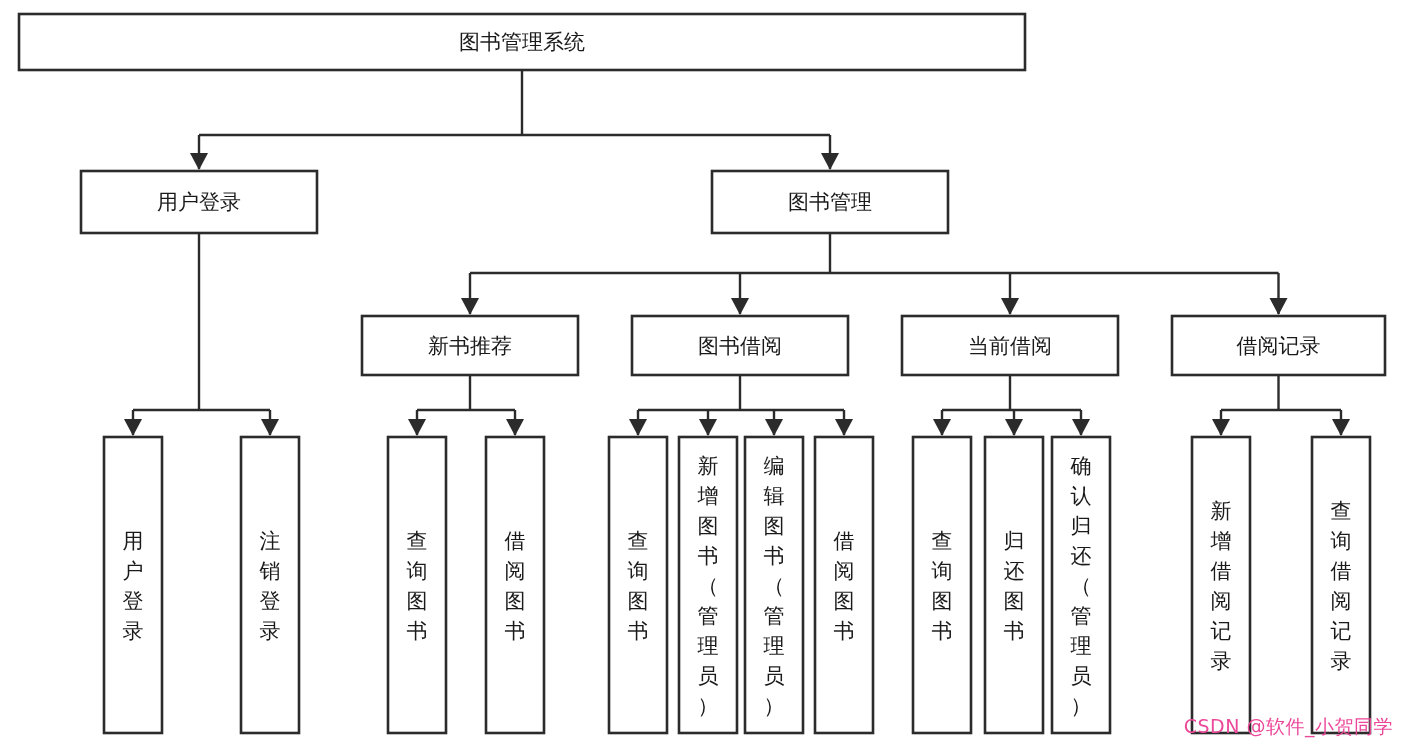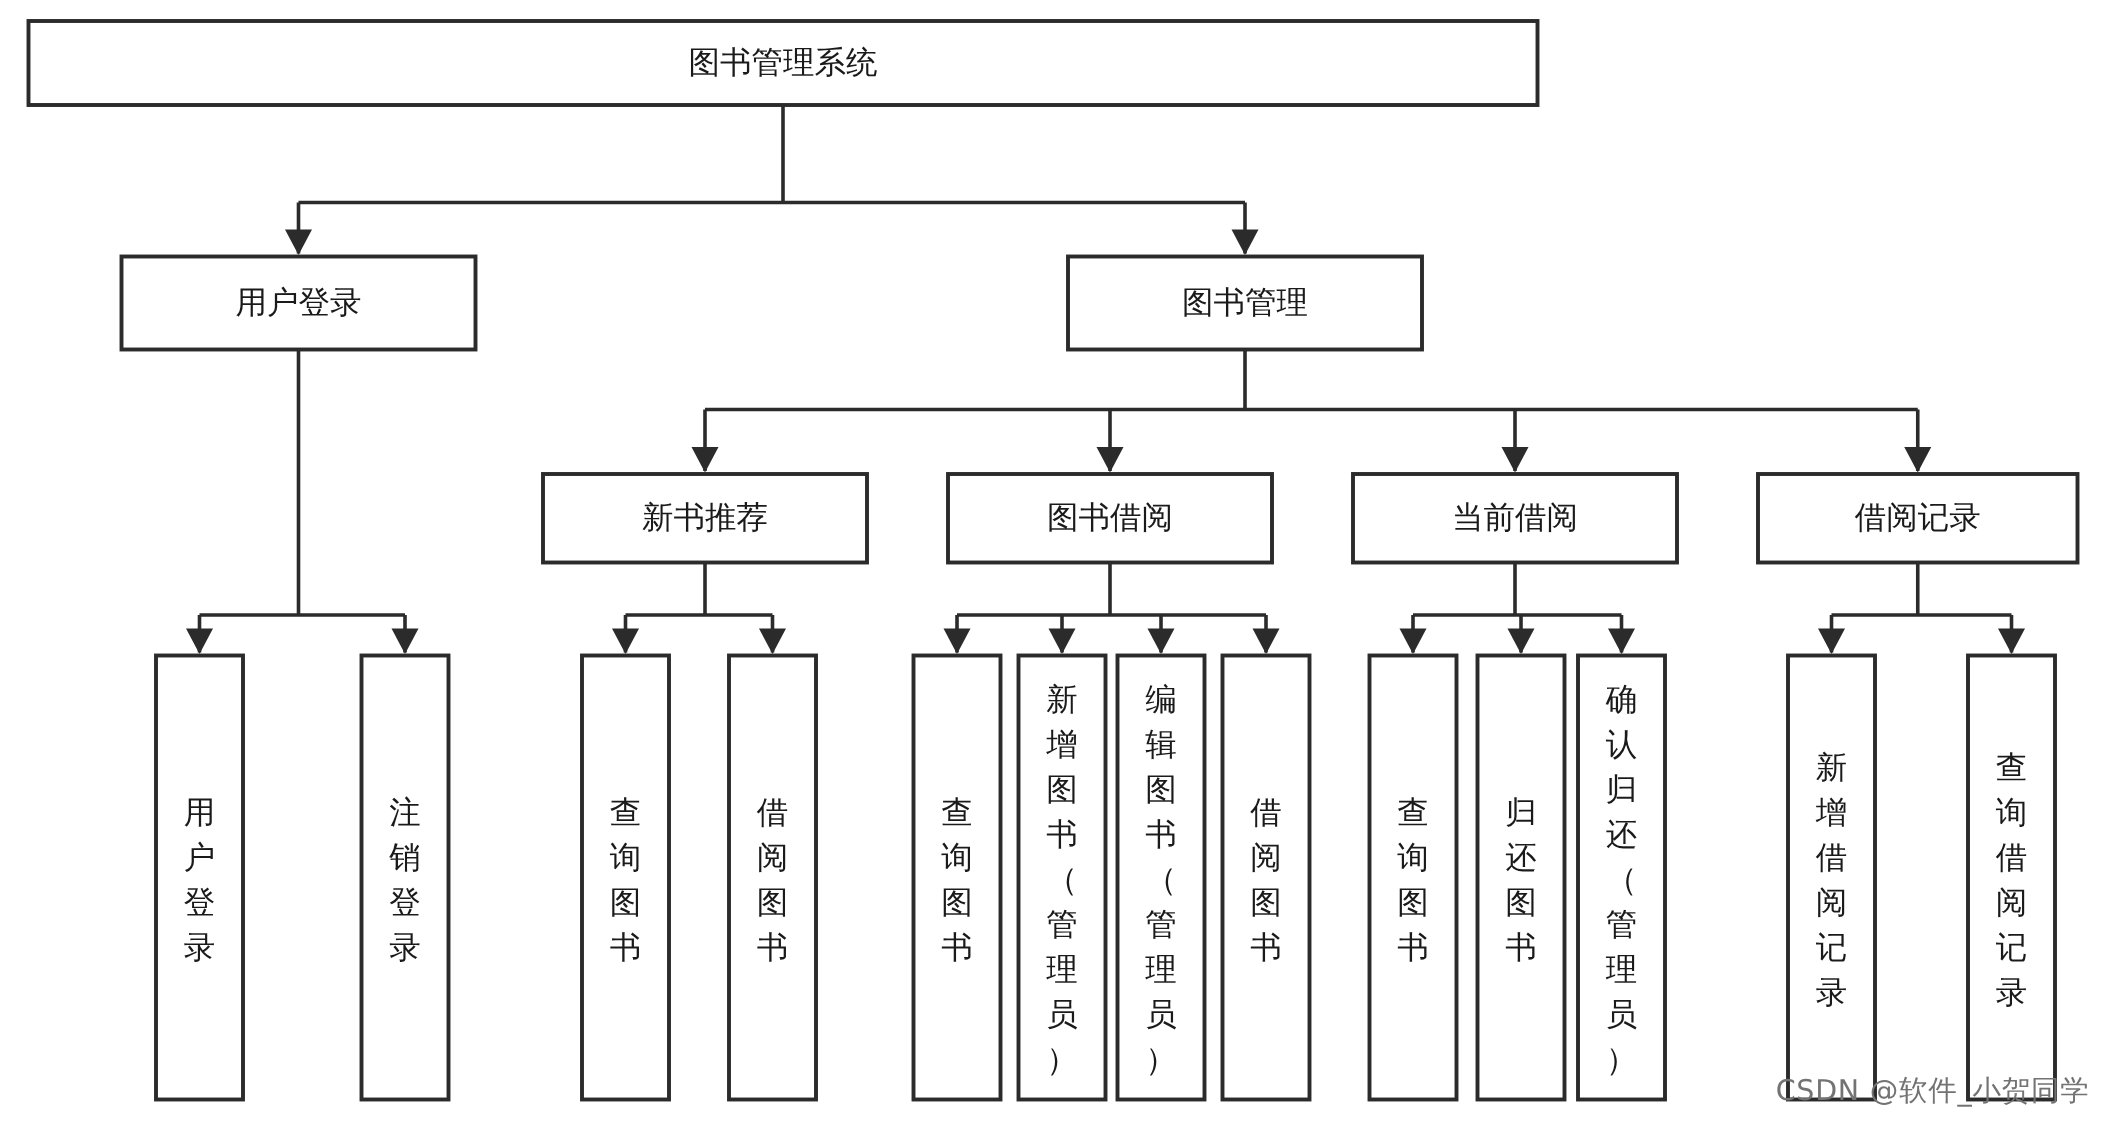--- a/index.html
+++ b/index.html
@@ -53,21 +53,21 @@
     font-size: 21px;
     fill: #1a1a1a;
     text-anchor: middle;
   }
   .watermark-text {
     position: absolute;
     right: 12px;
     bottom: 7px;
     font-family: "DejaVu Sans", "Liberation Sans", sans-serif;
     font-size: 19px;
-    color: #737373;
+    color: #ec4899;
     letter-spacing: 0.5px;
     white-space: nowrap;
     user-select: none;
   }
 </style>
 </head>
 <body>
 
 <div id="diagram-root">
 

